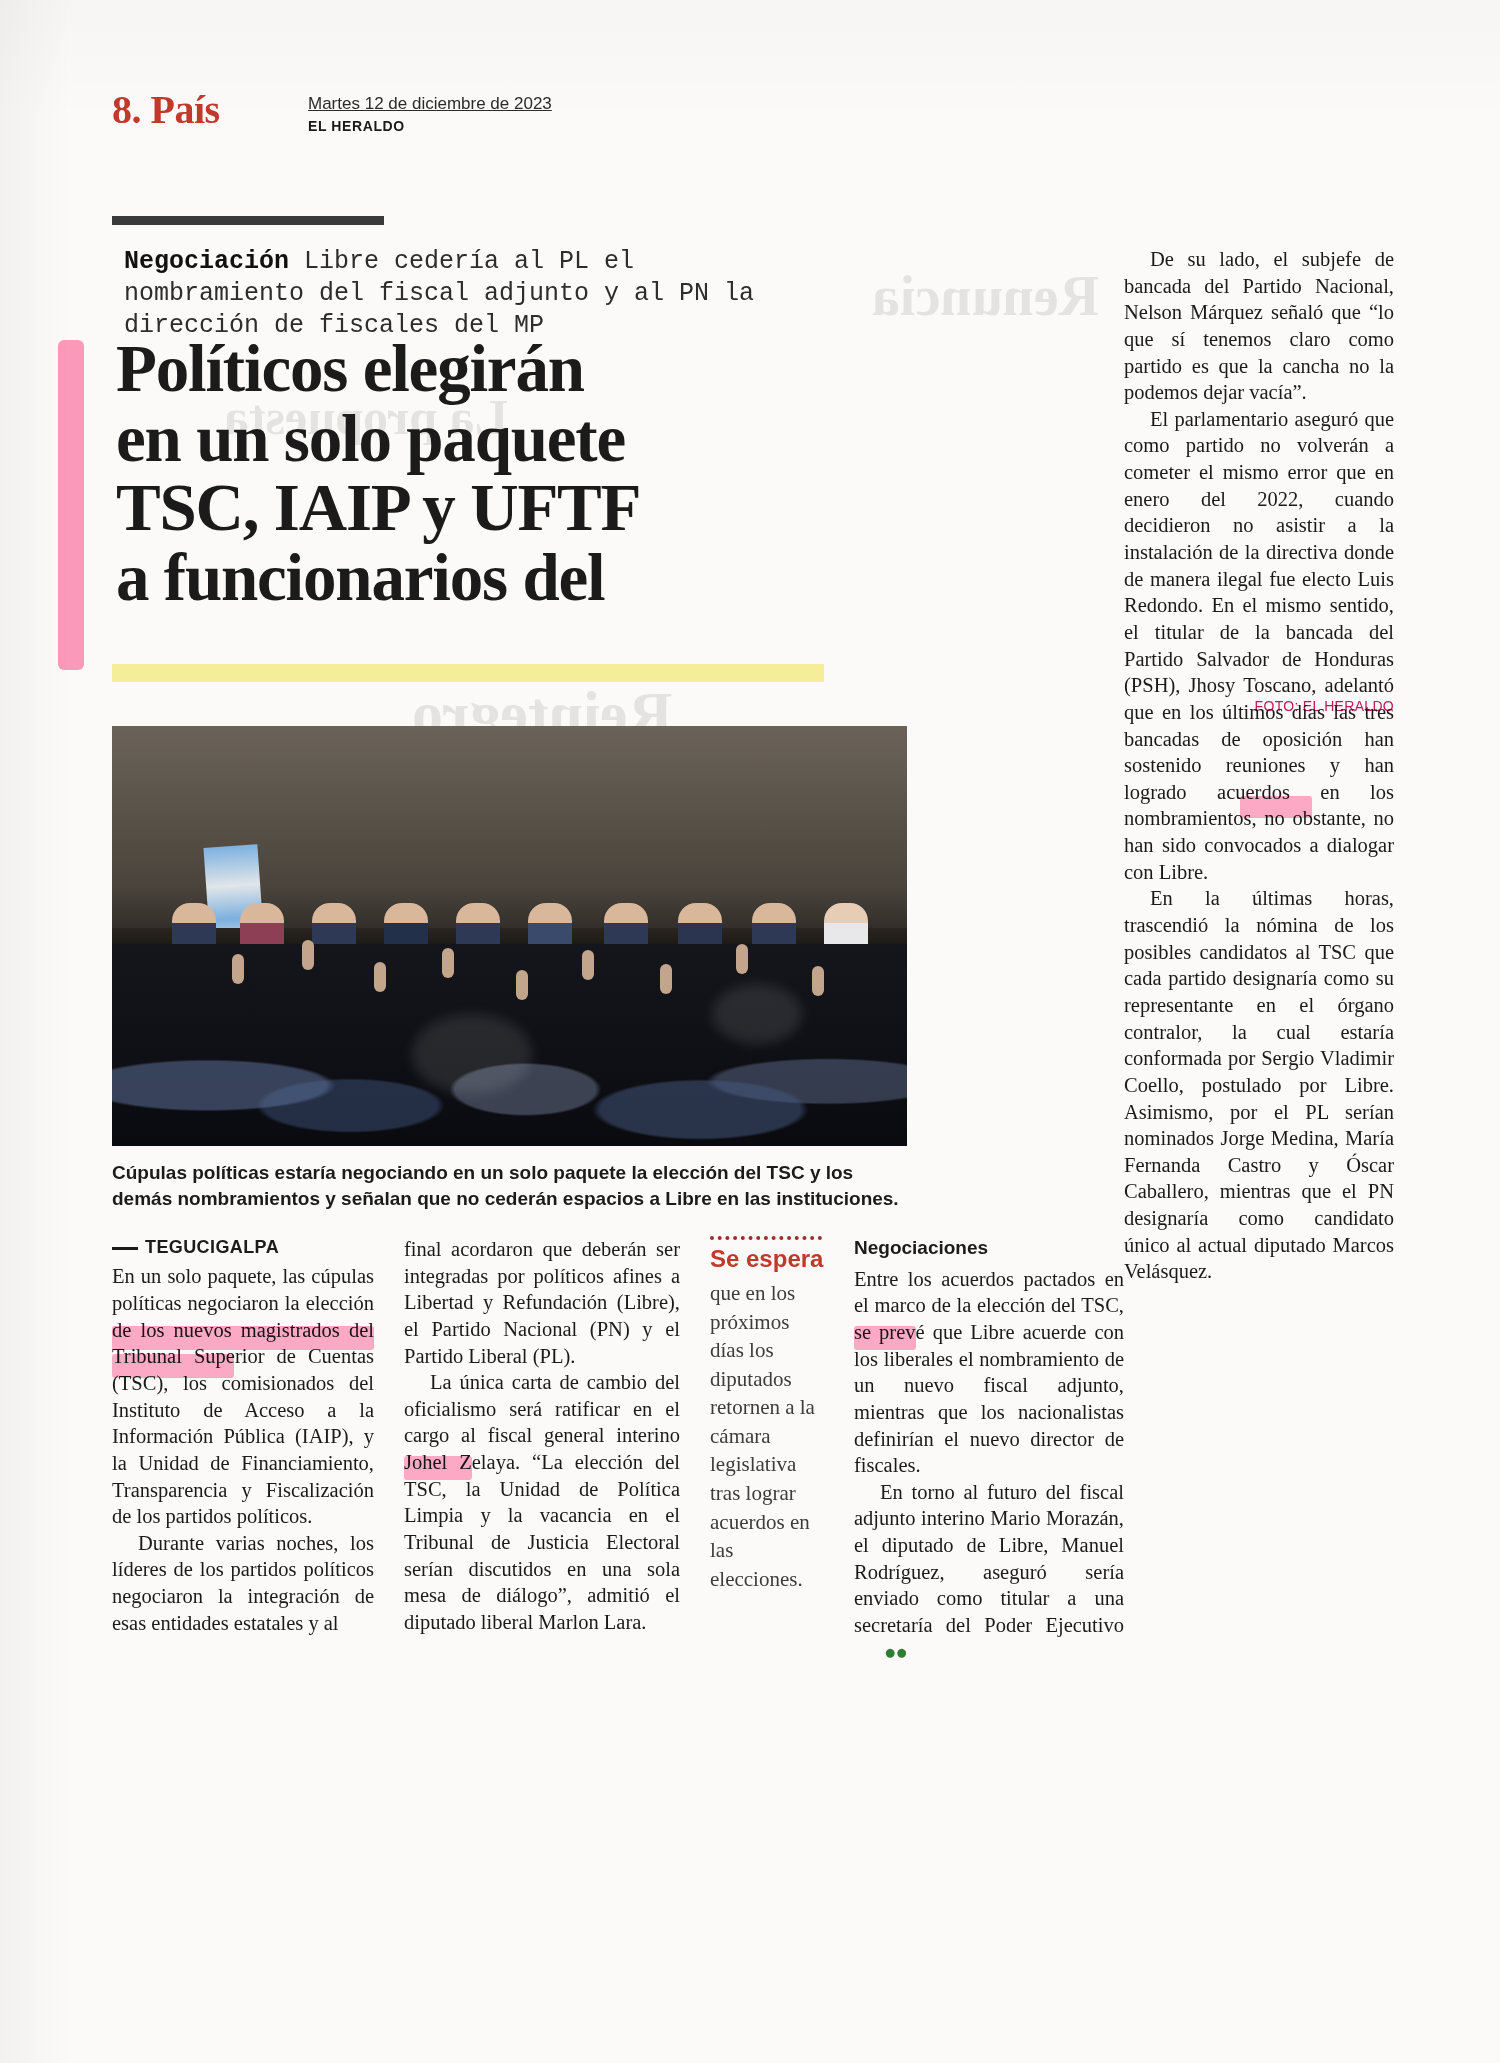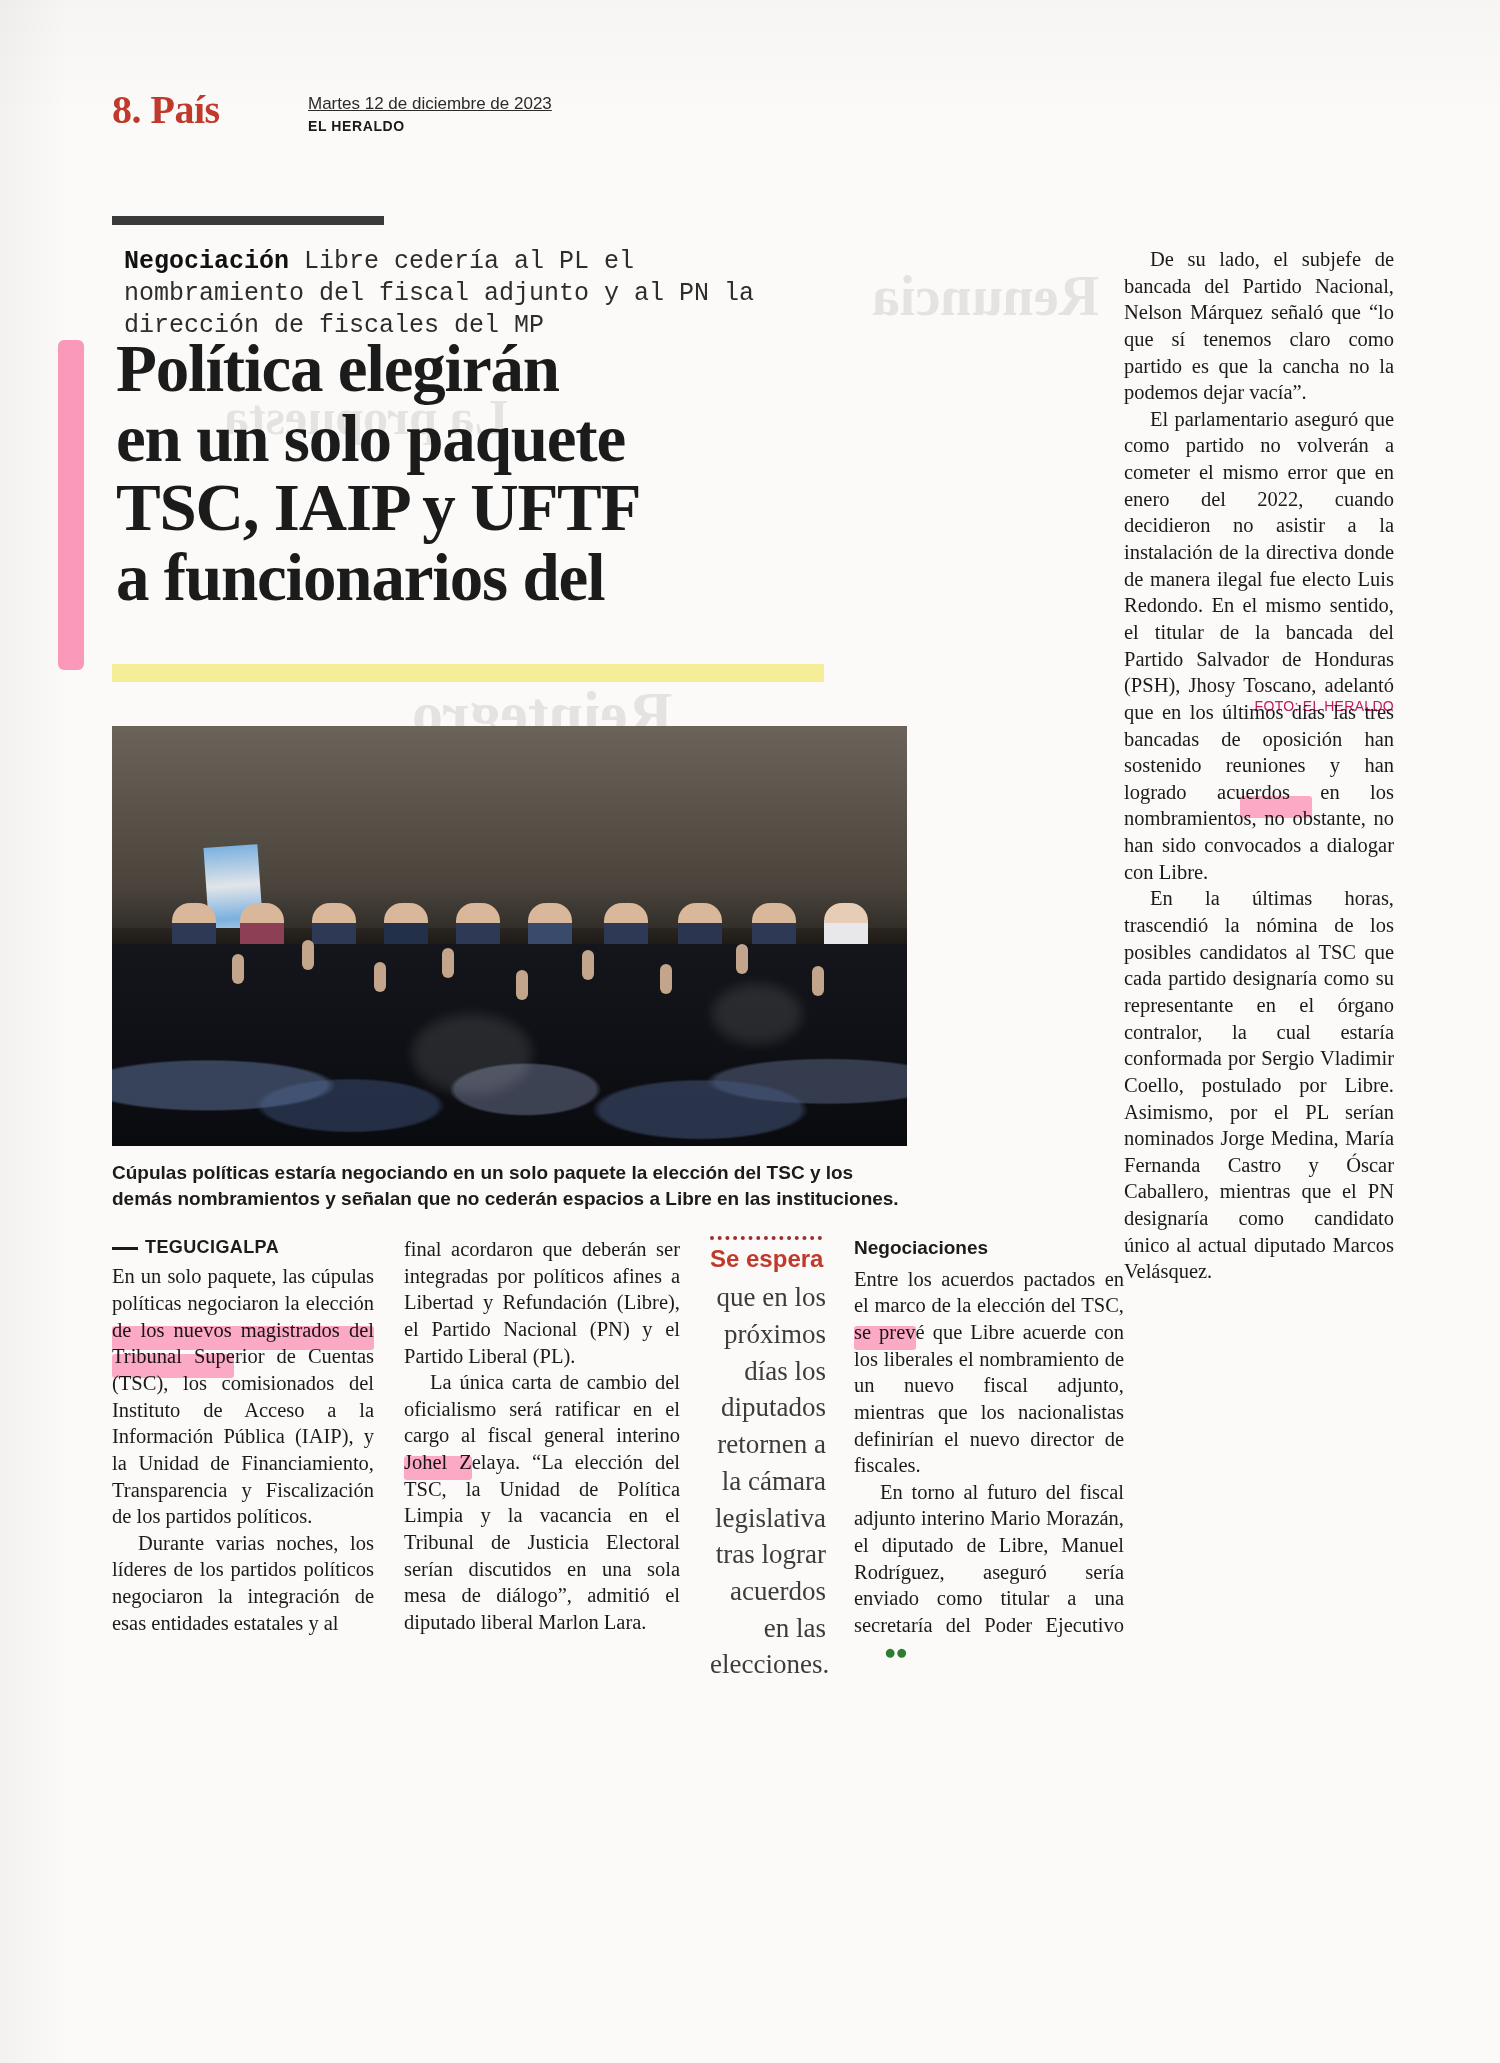--- a/index.html
+++ b/index.html
@@ -171,21 +171,21 @@
   .dateline .dash { display:inline-block; width:26px; height:3px; background:#1b1b1b; vertical-align:3px; margin-right:7px; }
 
   .dots-rule {
     width:112px; height:0; border-top:4px dotted #9b2f2f; margin-bottom:6px;
   }
   .se-espera {
     font-family:"Liberation Sans", sans-serif;
     font-weight:700; font-size:24px; color:#c0392b; line-height:1.05;
     margin-bottom:8px;
   }
-  .col3 .body { font-size:27px; line-height:1.36; color:#3c3c3c; text-align:right; }
+  .col3 .body { font-size:21px; line-height:1.36; color:#3c3c3c; text-align:left; }
 
   .subhead {
     font-family:"Liberation Sans", sans-serif;
     font-weight:700; font-size:19px; color:#1b1b1b; margin-bottom:5px;
   }
   .endmark { display:inline-block; margin-left:4px; color:#2e7d32; letter-spacing:-1px; }
 
   
   .ghost {
     position:absolute; color:rgba(120,110,105,0.16);
@@ -218,21 +218,21 @@
 
   <div class="top-rule"></div>
 
   <div class="kicker">
     <b>Negociación</b>
     <span>Libre cedería al PL el nombramiento del fiscal adjunto y al PN la dirección de fiscales del MP</span>
   </div>
 
   <div class="hl-vert"></div>
   <div class="headline">
-    <div>Política elegirán</div>
+    <div>Políticos elegirán</div>
     <div>en un solo paquete</div>
     <div>TSC, IAIP y UFTF</div>
     <div>a funcionarios del</div>
   </div>
   <div class="hl-yellow" style="left:0px; top:586px; width:712px; height:18px;"></div>
 
   <div class="photo-credit">FOTO: EL HERALDO</div>
   <div class="photo">
     <div class="ph-wallback"></div>
     <div class="ph-flag"></div>

